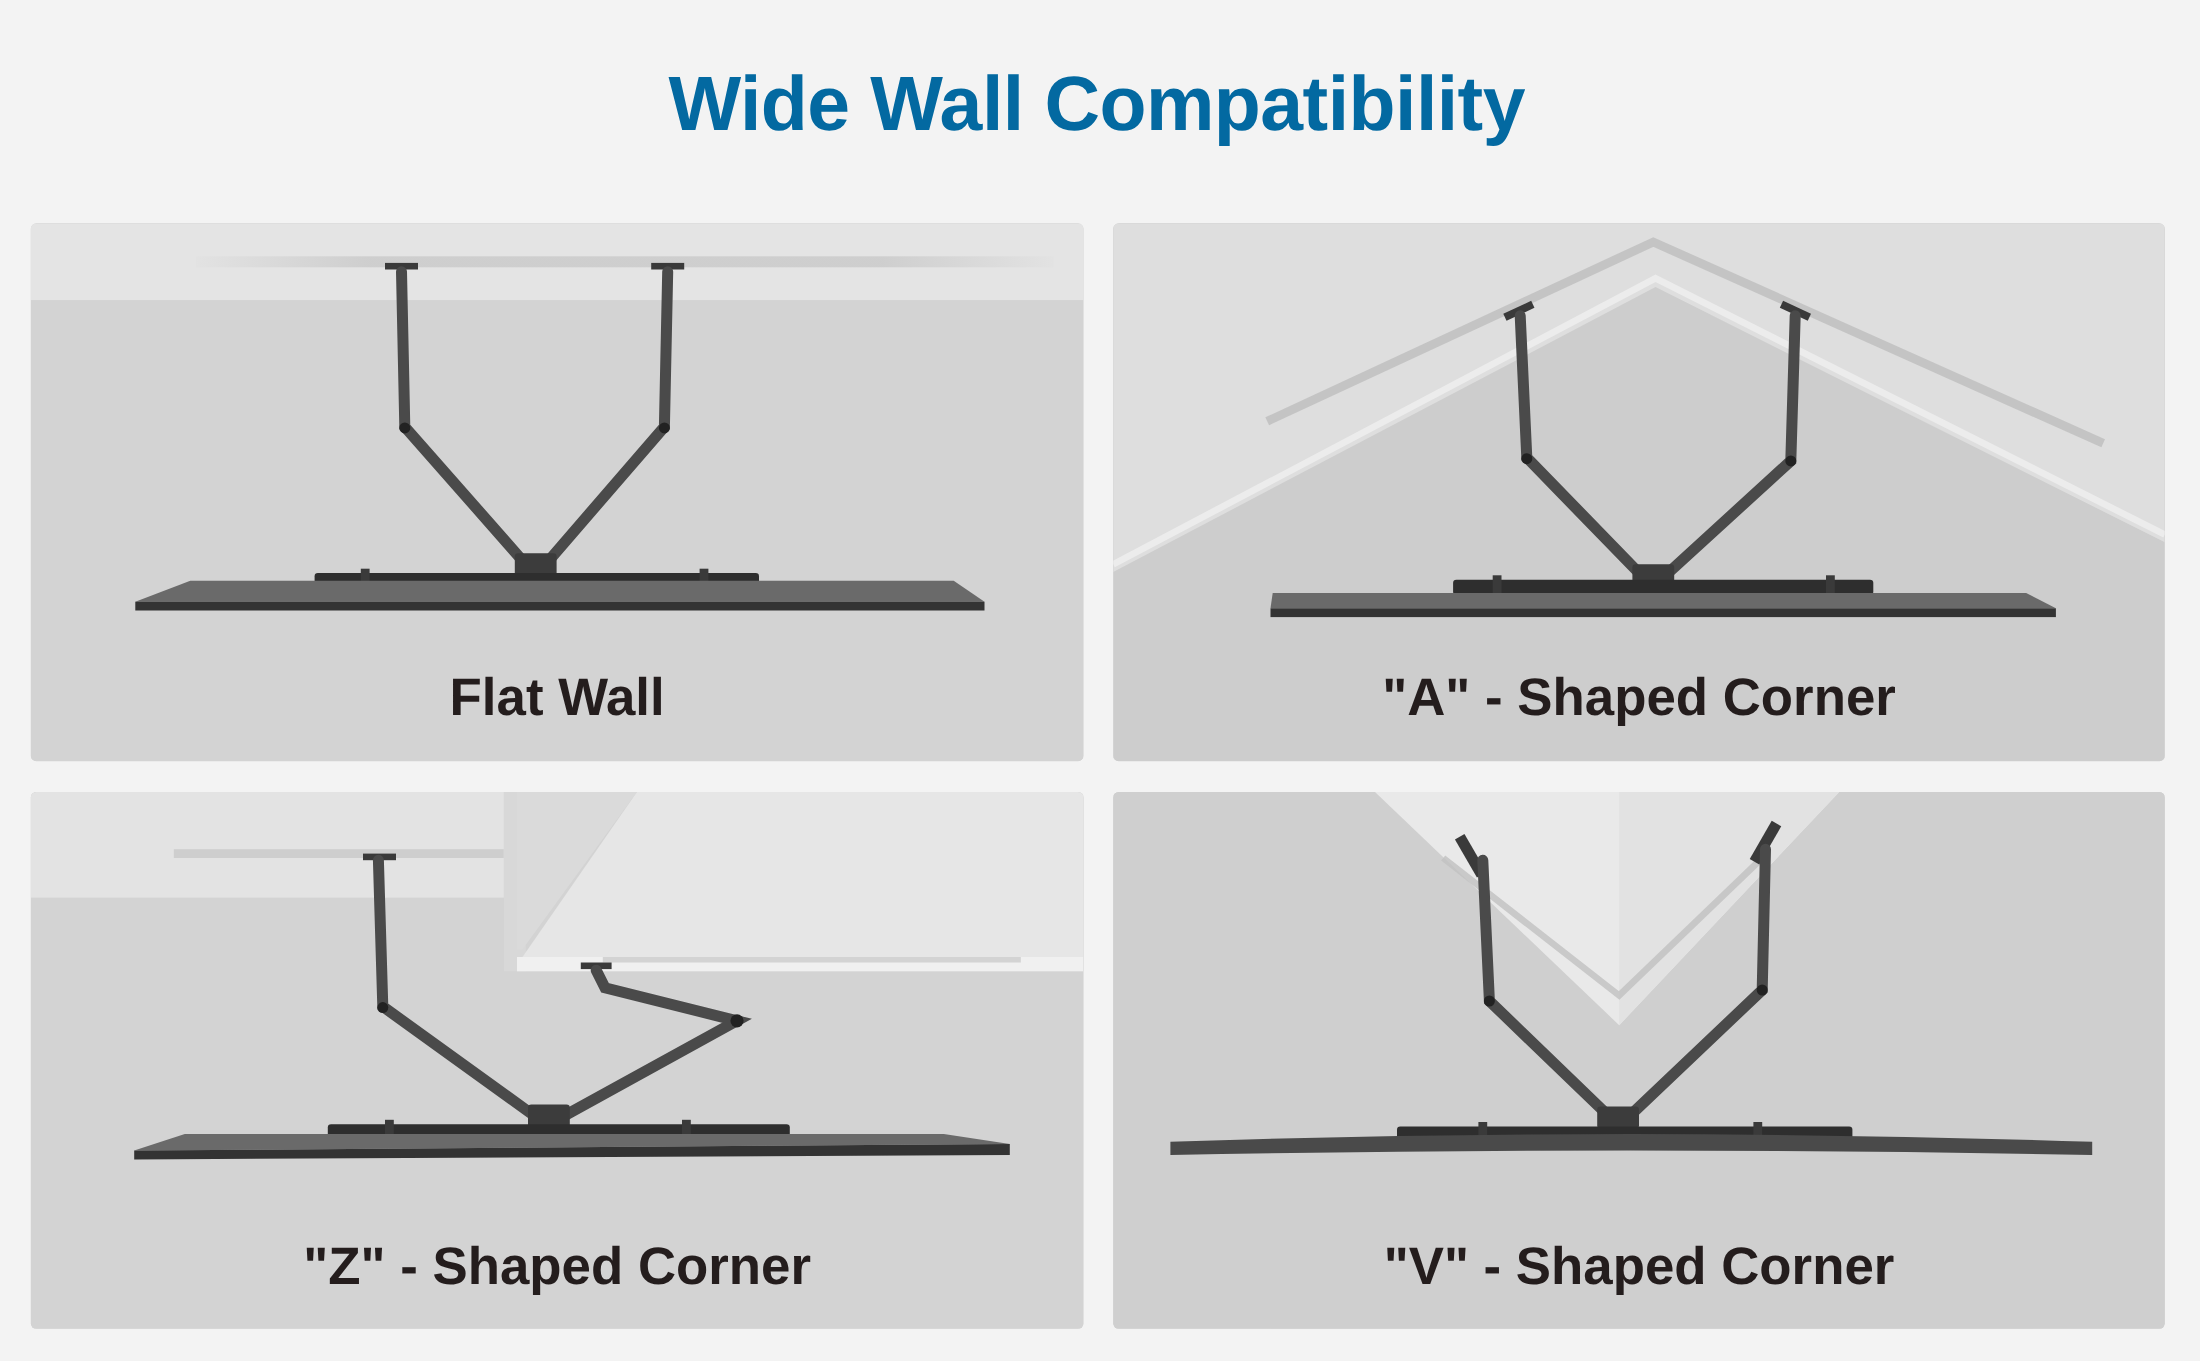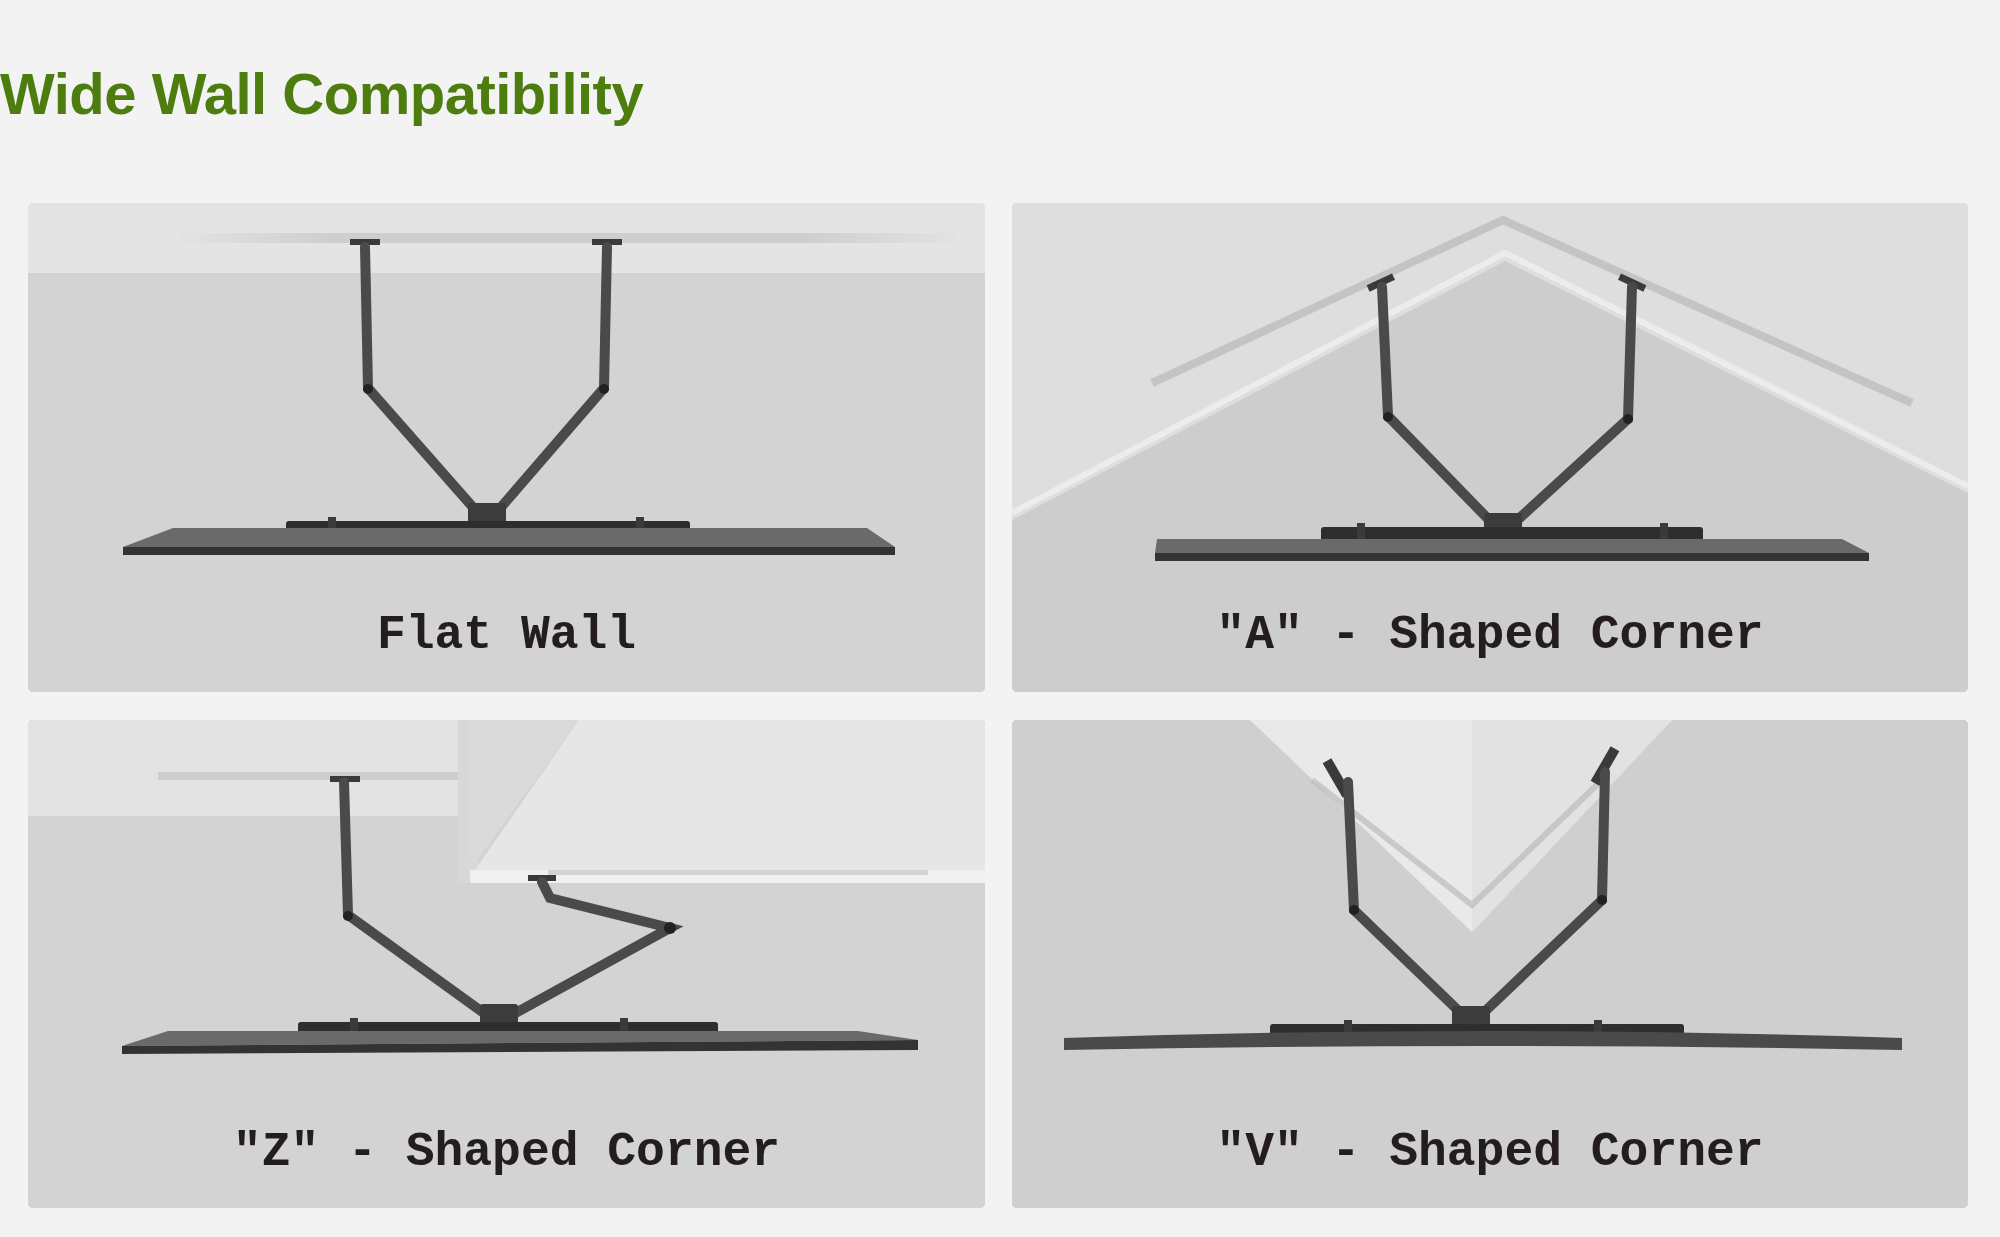--- a/index.html
+++ b/index.html
@@ -1,25 +1,25 @@
 <!DOCTYPE html>
 <html><head>
 <meta charset="utf-8">
 <style>
   html, body { margin: 0; padding: 0; }
   body {
     width: 2000px; height: 1237px; background: #f3f3f3; position: relative; overflow: hidden;
     font-family: "Liberation Sans", "DejaVu Sans", sans-serif;
   }
   .title {
-    position: absolute; left: 0; top: 44px; width: 1994px; 
-    font-size: 58px; font-weight: 700; color: #4d7c0f; letter-spacing: -0.5px; line-height: 100px;
+    position: absolute; left: 0; top: 44px; width: 1994px; text-align: center;
+    font-size: 70px; font-weight: 700; color: #0369a1; letter-spacing: -0.5px; line-height: 100px;
   }
   .panel {
-    position: absolute; border-radius: 5px; overflow: hidden; background: #d3d3d3; font-family: Liberation Mono, monospace;
+    position: absolute; border-radius: 5px; overflow: hidden; background: #d3d3d3;
   }
   .panel svg { position: absolute; left: 0; top: 0; width: 100%; height: 100%; }
   .label {
     position: absolute; left: 0; width: 100%; top: 404px; text-align: center;
     font-size: 48px; font-weight: 700; color: #241d1d; line-height: 56px;
   }
   #p1 { left: 28px; top: 203px; width: 957px; height: 489px; }
   #p2 { left: 1012px; top: 203px; width: 956px; height: 489px; background: #cdcdcd; }
   #p3 { left: 28px; top: 720px; width: 957px; height: 488px; }
   #p4 { left: 1012px; top: 720px; width: 956px; height: 488px; background: #cfcfcf; }

